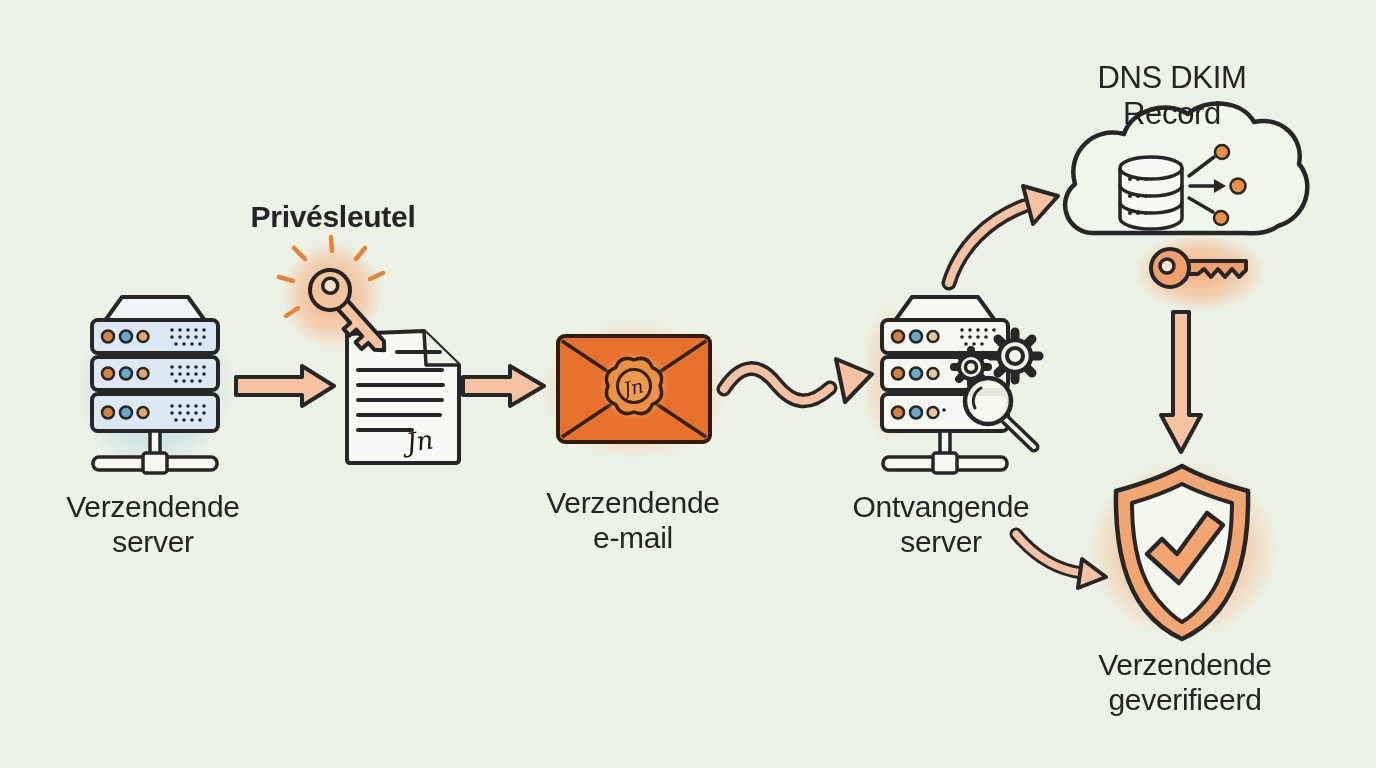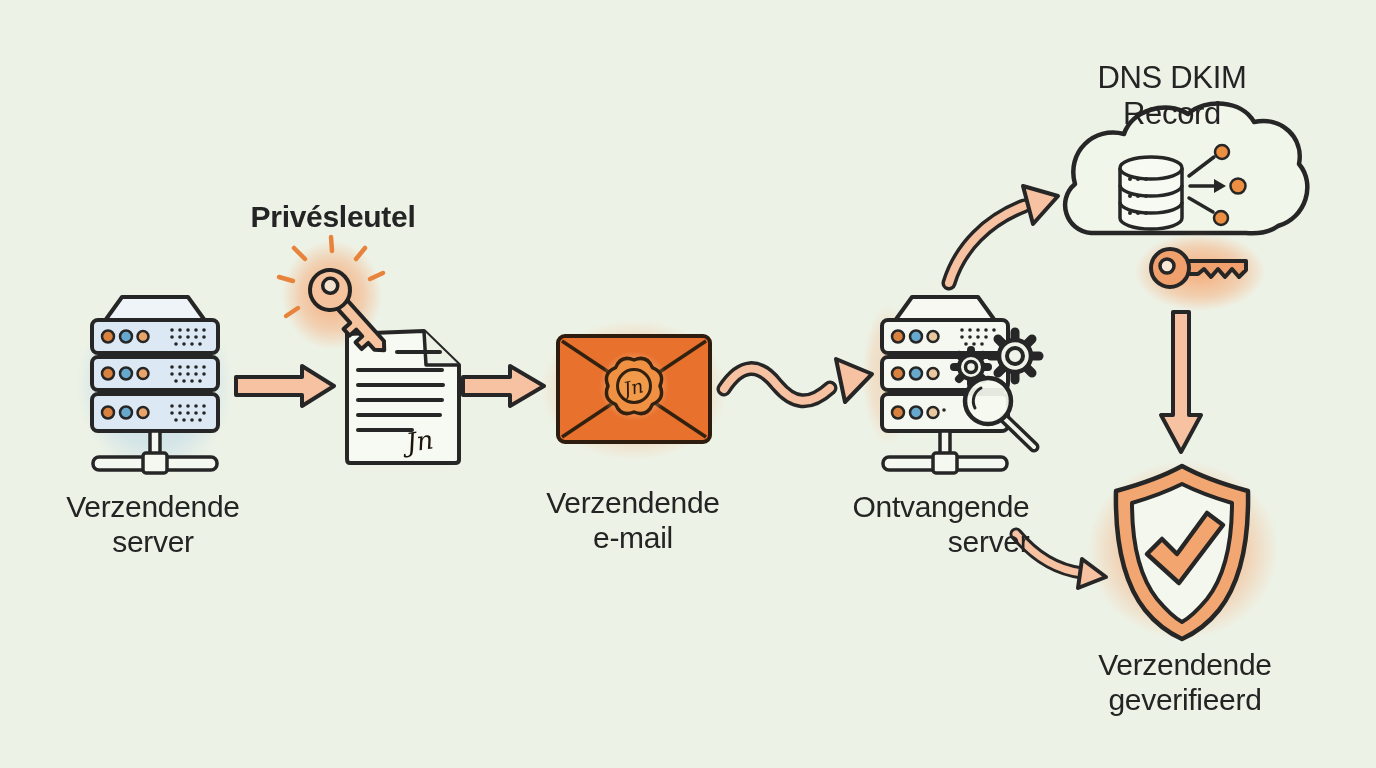--- a/index.html
+++ b/index.html
@@ -301,19 +301,19 @@
     <path d="M1182,484 C1196,491 1215,498 1232,503 C1232,542 1225,576 1207,599 C1197,611 1189,618 1182,622 C1175,618 1167,611 1157,599 C1139,576 1132,542 1132,503 C1149,498 1168,491 1182,484 Z" fill="#f3f7ee" stroke="#262626" stroke-width="4" stroke-linejoin="round"></path>
     <path d="M1147,554 L1162,539 L1177,554 L1207,513 L1223,525 L1179,583 Z" fill="#f3a570" stroke="#262626" stroke-width="4.5" stroke-linejoin="round"></path>
   </g>
 </svg>
 
 <div class="lbl" style="left:153px;top:490px;">Verzendende
 server</div>
 <div class="lbl" style="left:333px;top:200px;font-weight:bold;">Privésleutel</div>
 <div class="lbl" style="left:633px;top:486px;">Verzendende
 e-mail</div>
-<div class="lbl" style="left:941px;top:490px;text-align:right;">Ontvangende
+<div class="lbl" style="left:941px;top:490px;">Ontvangende
 server</div>
 <div class="lbl title" style="left:1172px;top:60px;">DNS DKIM Record</div>
 <div class="lbl" style="left:1185px;top:648px;">Verzendende
 geverifieerd</div>
 
 </div>
 
 </body></html>

